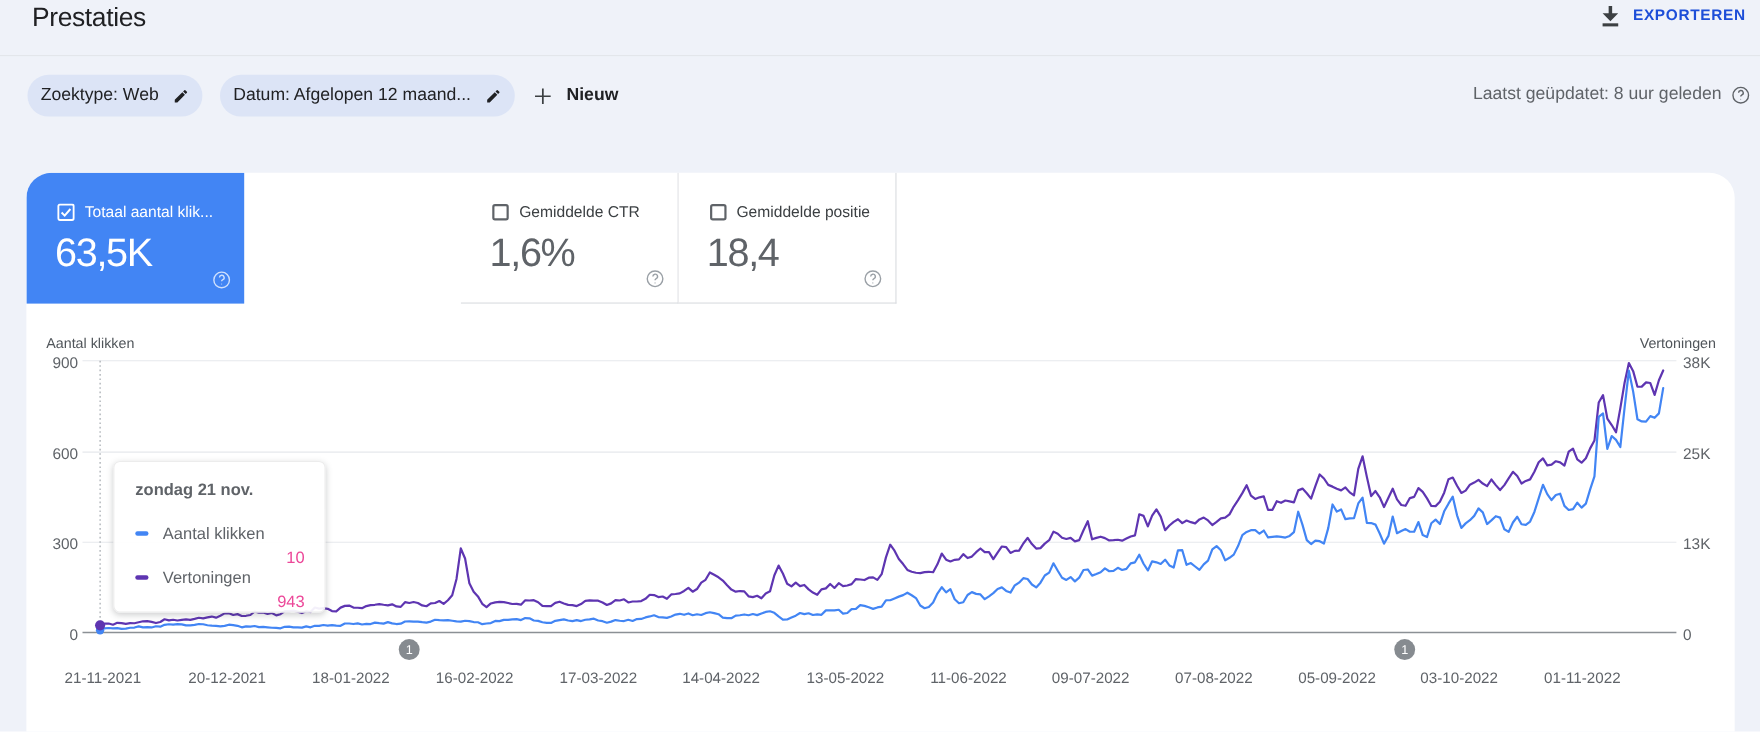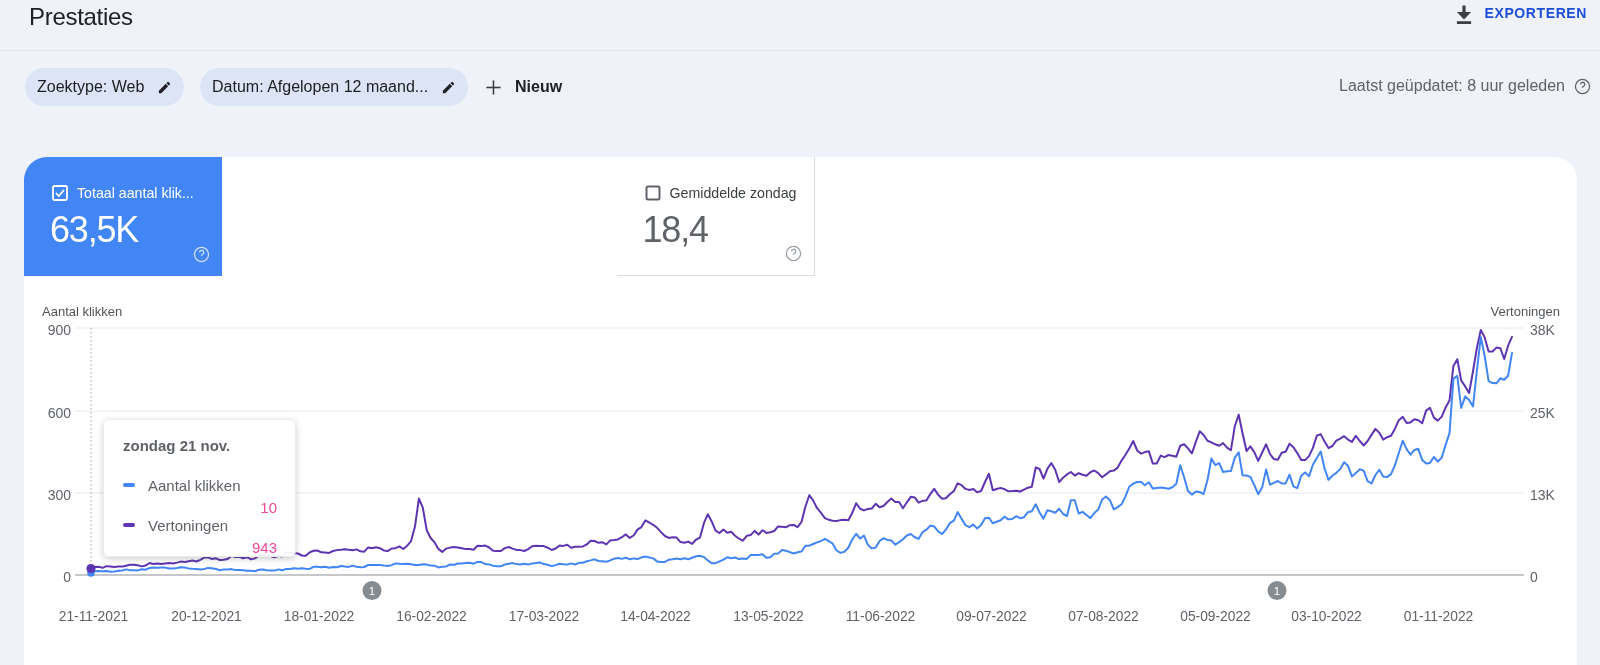--- a/index.html
+++ b/index.html
@@ -82,25 +82,37 @@
         <path d="M4 8.2 L6.8 11 L12 5" fill="none" stroke="#fff" stroke-width="1.8"></path>
       </svg>
     <div class="lbl">Totaal aantal klik...</div>
     <div class="val">63,5K</div>
     <svg class="help" width="17" height="17" viewBox="0 0 24 24" fill="none" stroke="rgba(255,255,255,0.75)" stroke-width="1.8">
         <circle cx="12" cy="12" r="10"></circle>
         <path d="M9.2 9a3 3 0 1 1 4.3 2.7c-.9.45-1.5 1-1.5 2.1" fill="none"></path>
         <circle cx="12" cy="17.2" r="0.7" fill="rgba(255,255,255,0.75)" stroke="none"></circle>
       </svg>
   </div>
+  <div class="card" id="card3">
+    <svg class="cb" width="16" height="16" viewBox="0 0 16 16">
+        <rect x="1.5" y="1.5" width="13" height="13" rx="1.5" fill="none" stroke="#5f6368" stroke-width="2"></rect>
+      </svg>
+    <div class="lbl">Gemiddelde CTR</div>
+    <div class="val">1,6%</div>
+    <svg class="help" width="17" height="17" viewBox="0 0 24 24" fill="none" stroke="#9aa0a6" stroke-width="1.8">
+        <circle cx="12" cy="12" r="10"></circle>
+        <path d="M9.2 9a3 3 0 1 1 4.3 2.7c-.9.45-1.5 1-1.5 2.1" fill="none"></path>
+        <circle cx="12" cy="17.2" r="0.7" fill="#9aa0a6" stroke="none"></circle>
+      </svg>
+  </div>
   <div class="card" id="card4">
     <svg class="cb" width="16" height="16" viewBox="0 0 16 16">
         <rect x="1.5" y="1.5" width="13" height="13" rx="1.5" fill="none" stroke="#5f6368" stroke-width="2"></rect>
       </svg>
-    <div class="lbl">Gemiddelde zondag</div>
+    <div class="lbl">Gemiddelde positie</div>
     <div class="val">18,4</div>
     <svg class="help" width="17" height="17" viewBox="0 0 24 24" fill="none" stroke="#9aa0a6" stroke-width="1.8">
         <circle cx="12" cy="12" r="10"></circle>
         <path d="M9.2 9a3 3 0 1 1 4.3 2.7c-.9.45-1.5 1-1.5 2.1" fill="none"></path>
         <circle cx="12" cy="17.2" r="0.7" fill="#9aa0a6" stroke="none"></circle>
       </svg>
   </div>
   <svg id="chart" width="1553" height="367" viewBox="0 0 1553 367" style="position:absolute;left:0;top:119px;">
     <text x="18" y="40" font-size="13" fill="#50555a">Aantal klikken</text>
     <text x="1536" y="40" font-size="13" fill="#50555a" text-anchor="end">Vertoningen</text>

